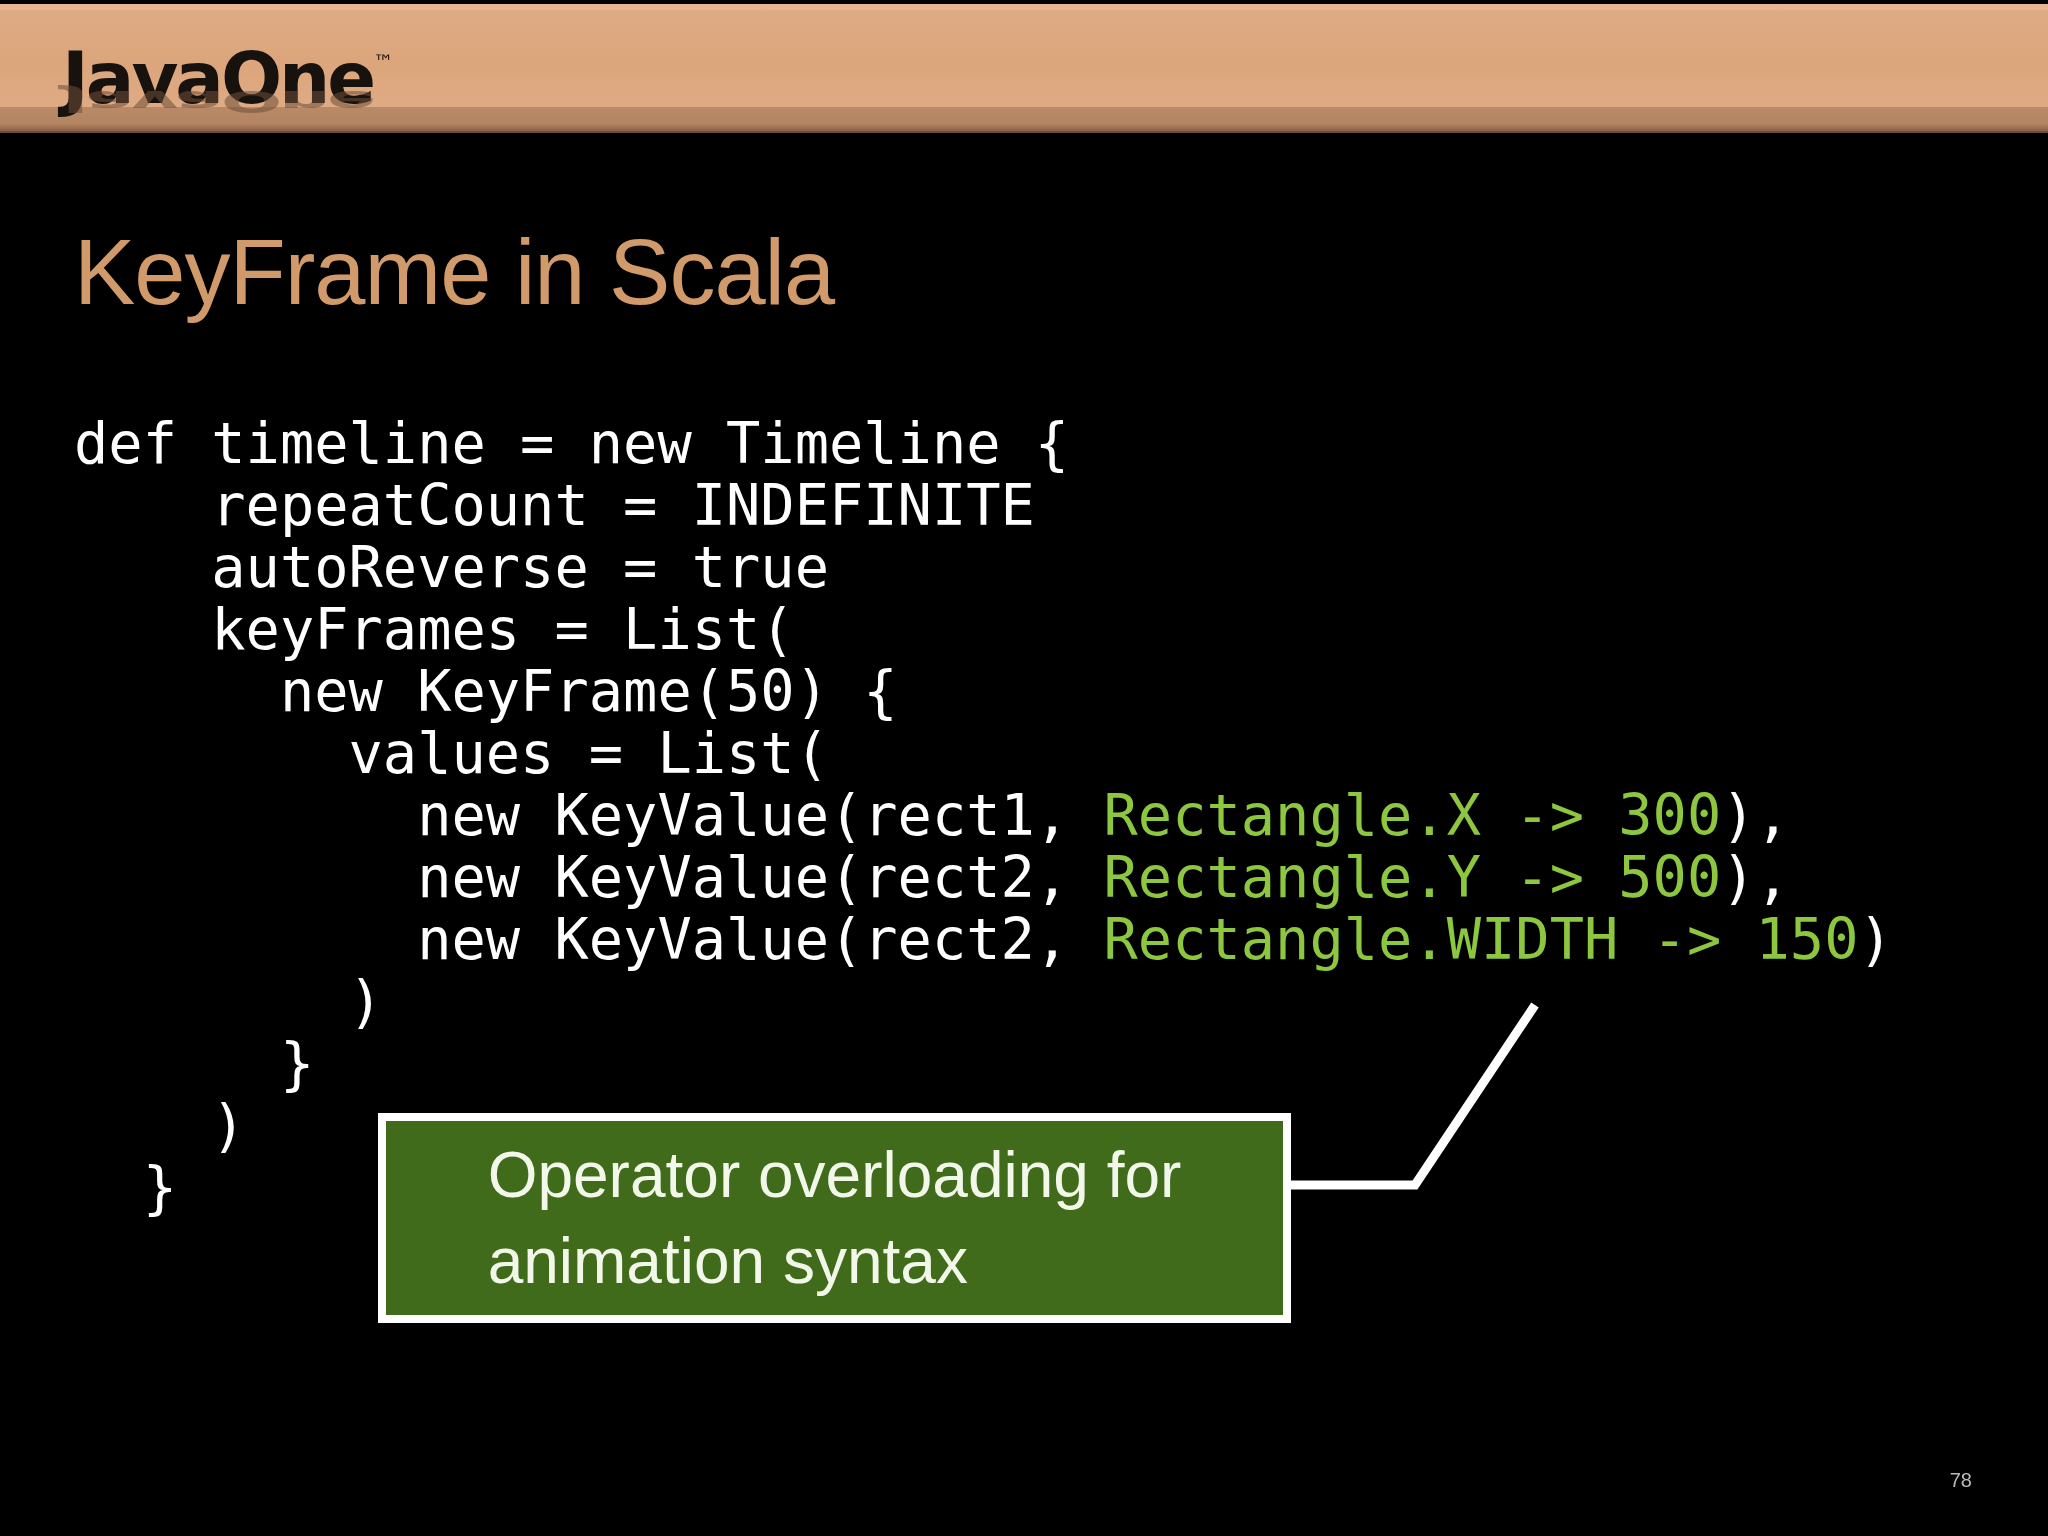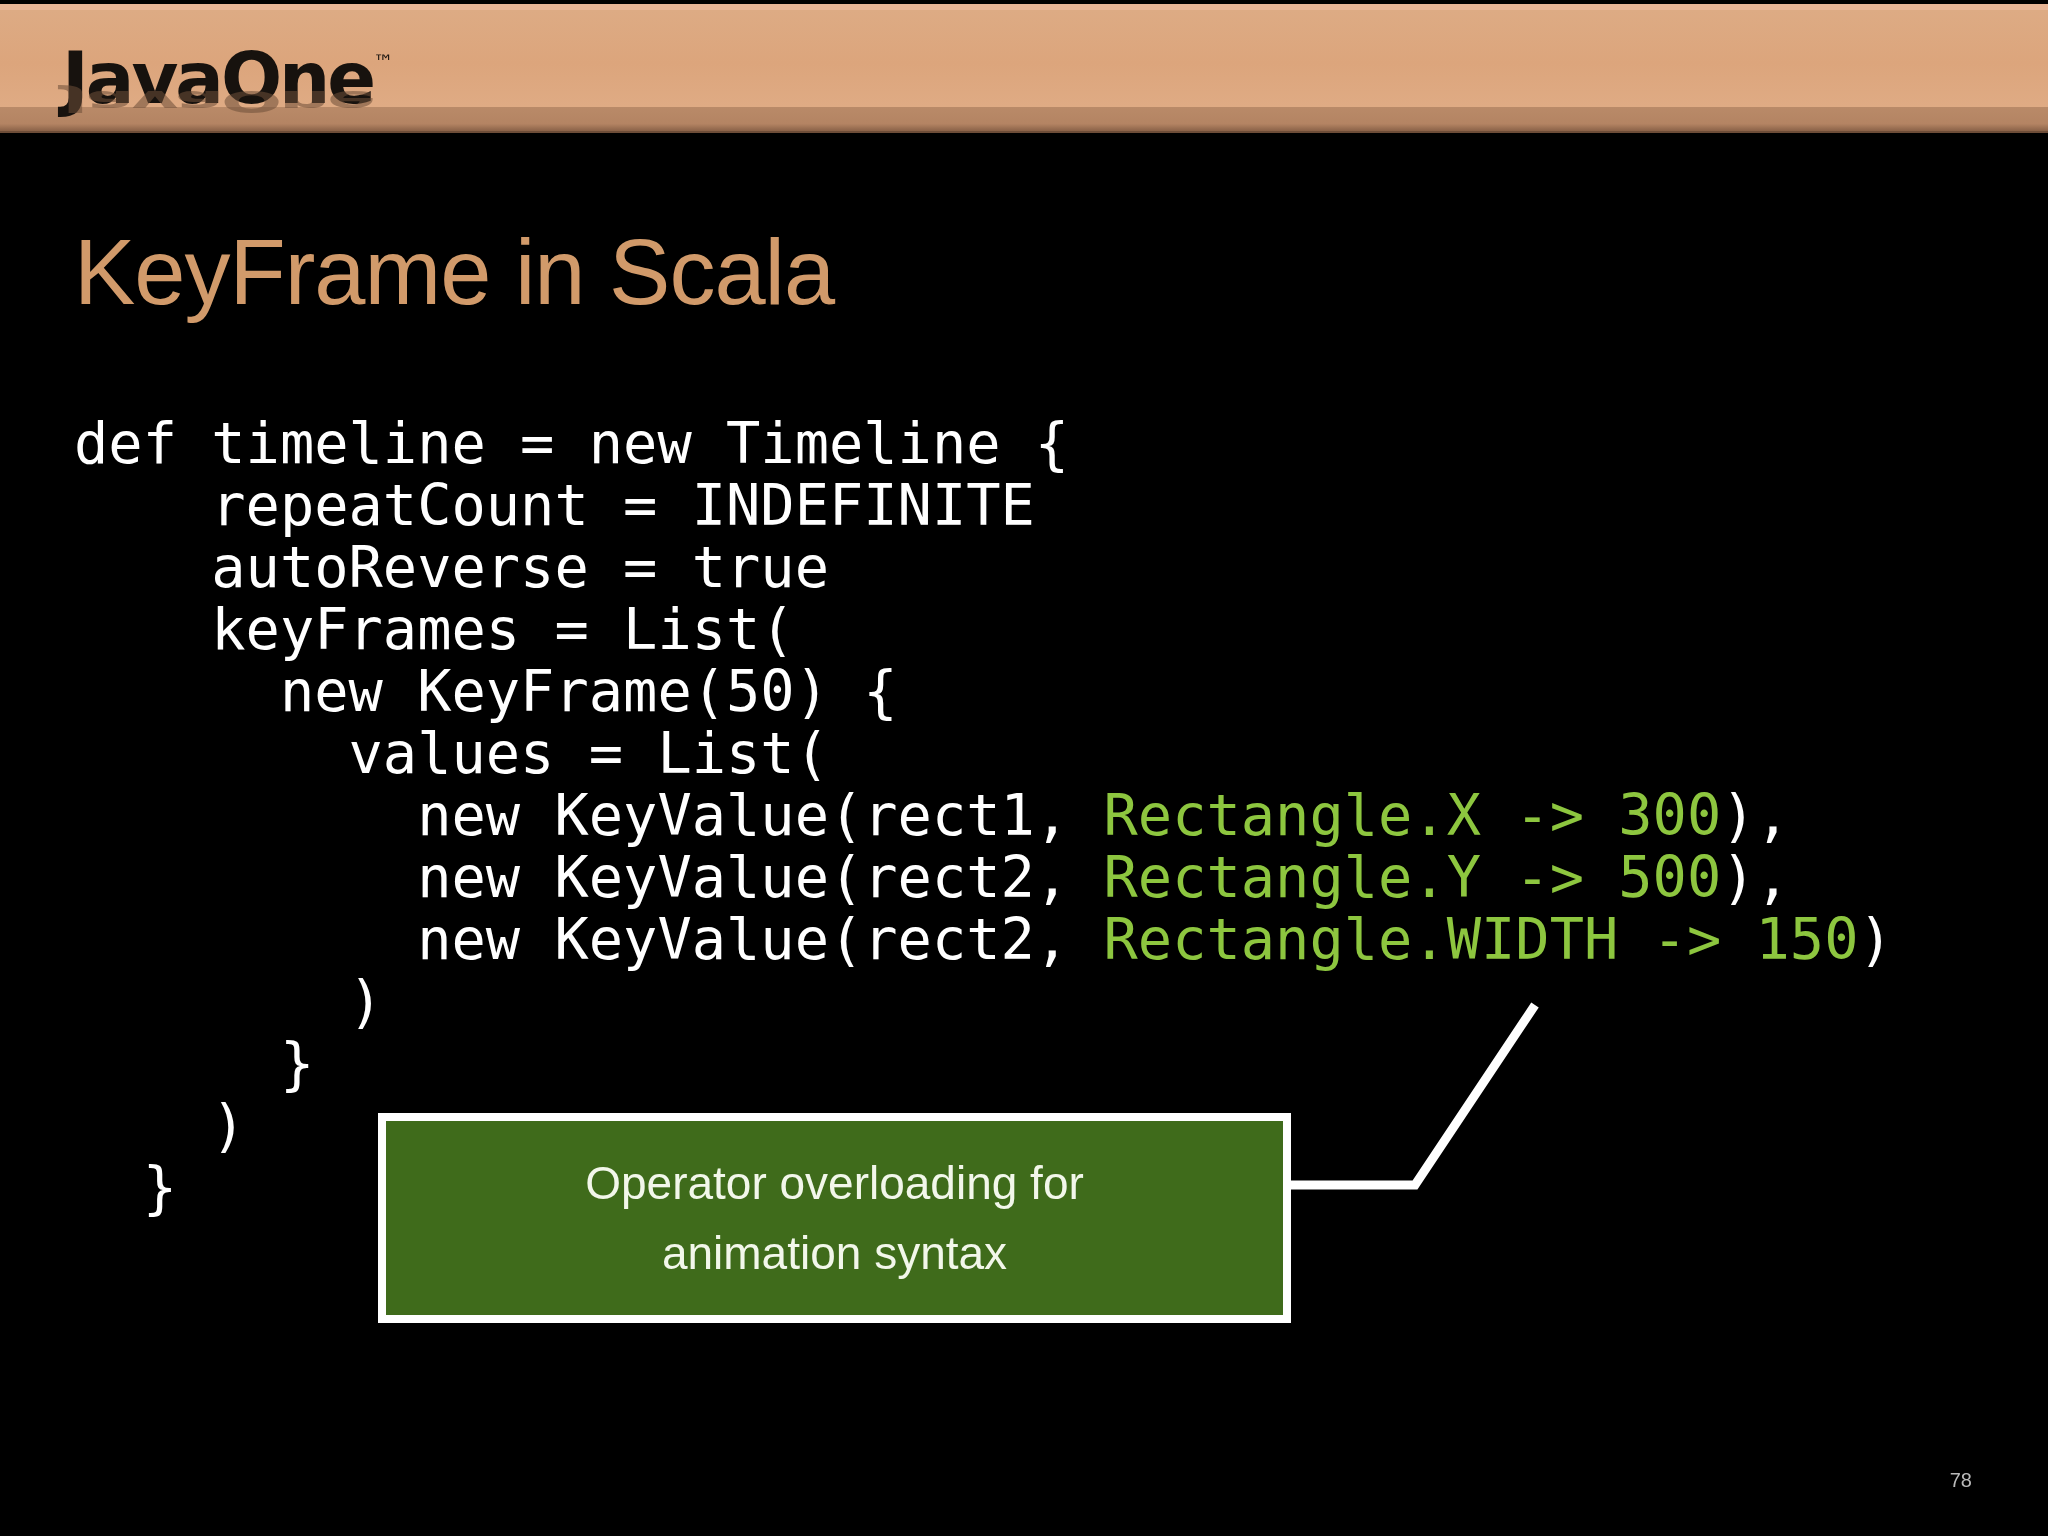--- a/index.html
+++ b/index.html
@@ -160,24 +160,23 @@
     height: 210px;
     background: #3f6b1b;
     border: 8px solid #ffffff;
     box-sizing: border-box;
     display: flex;
     align-items: center;
     justify-content: center;
   }
   #callout-text {
     font-family: "Liberation Sans", sans-serif;
-    font-size: 46px;
-    line-height: 70px;
+    font-size: 64px;
+    line-height: 86px;
     color: #f2f7ea;
-    text-align: center;
     white-space: pre-line;
   }
 
   
   #callout-connector {
     position: absolute;
     left: 1280px;
     top: 985px;
     width: 280px;
     height: 220px;

